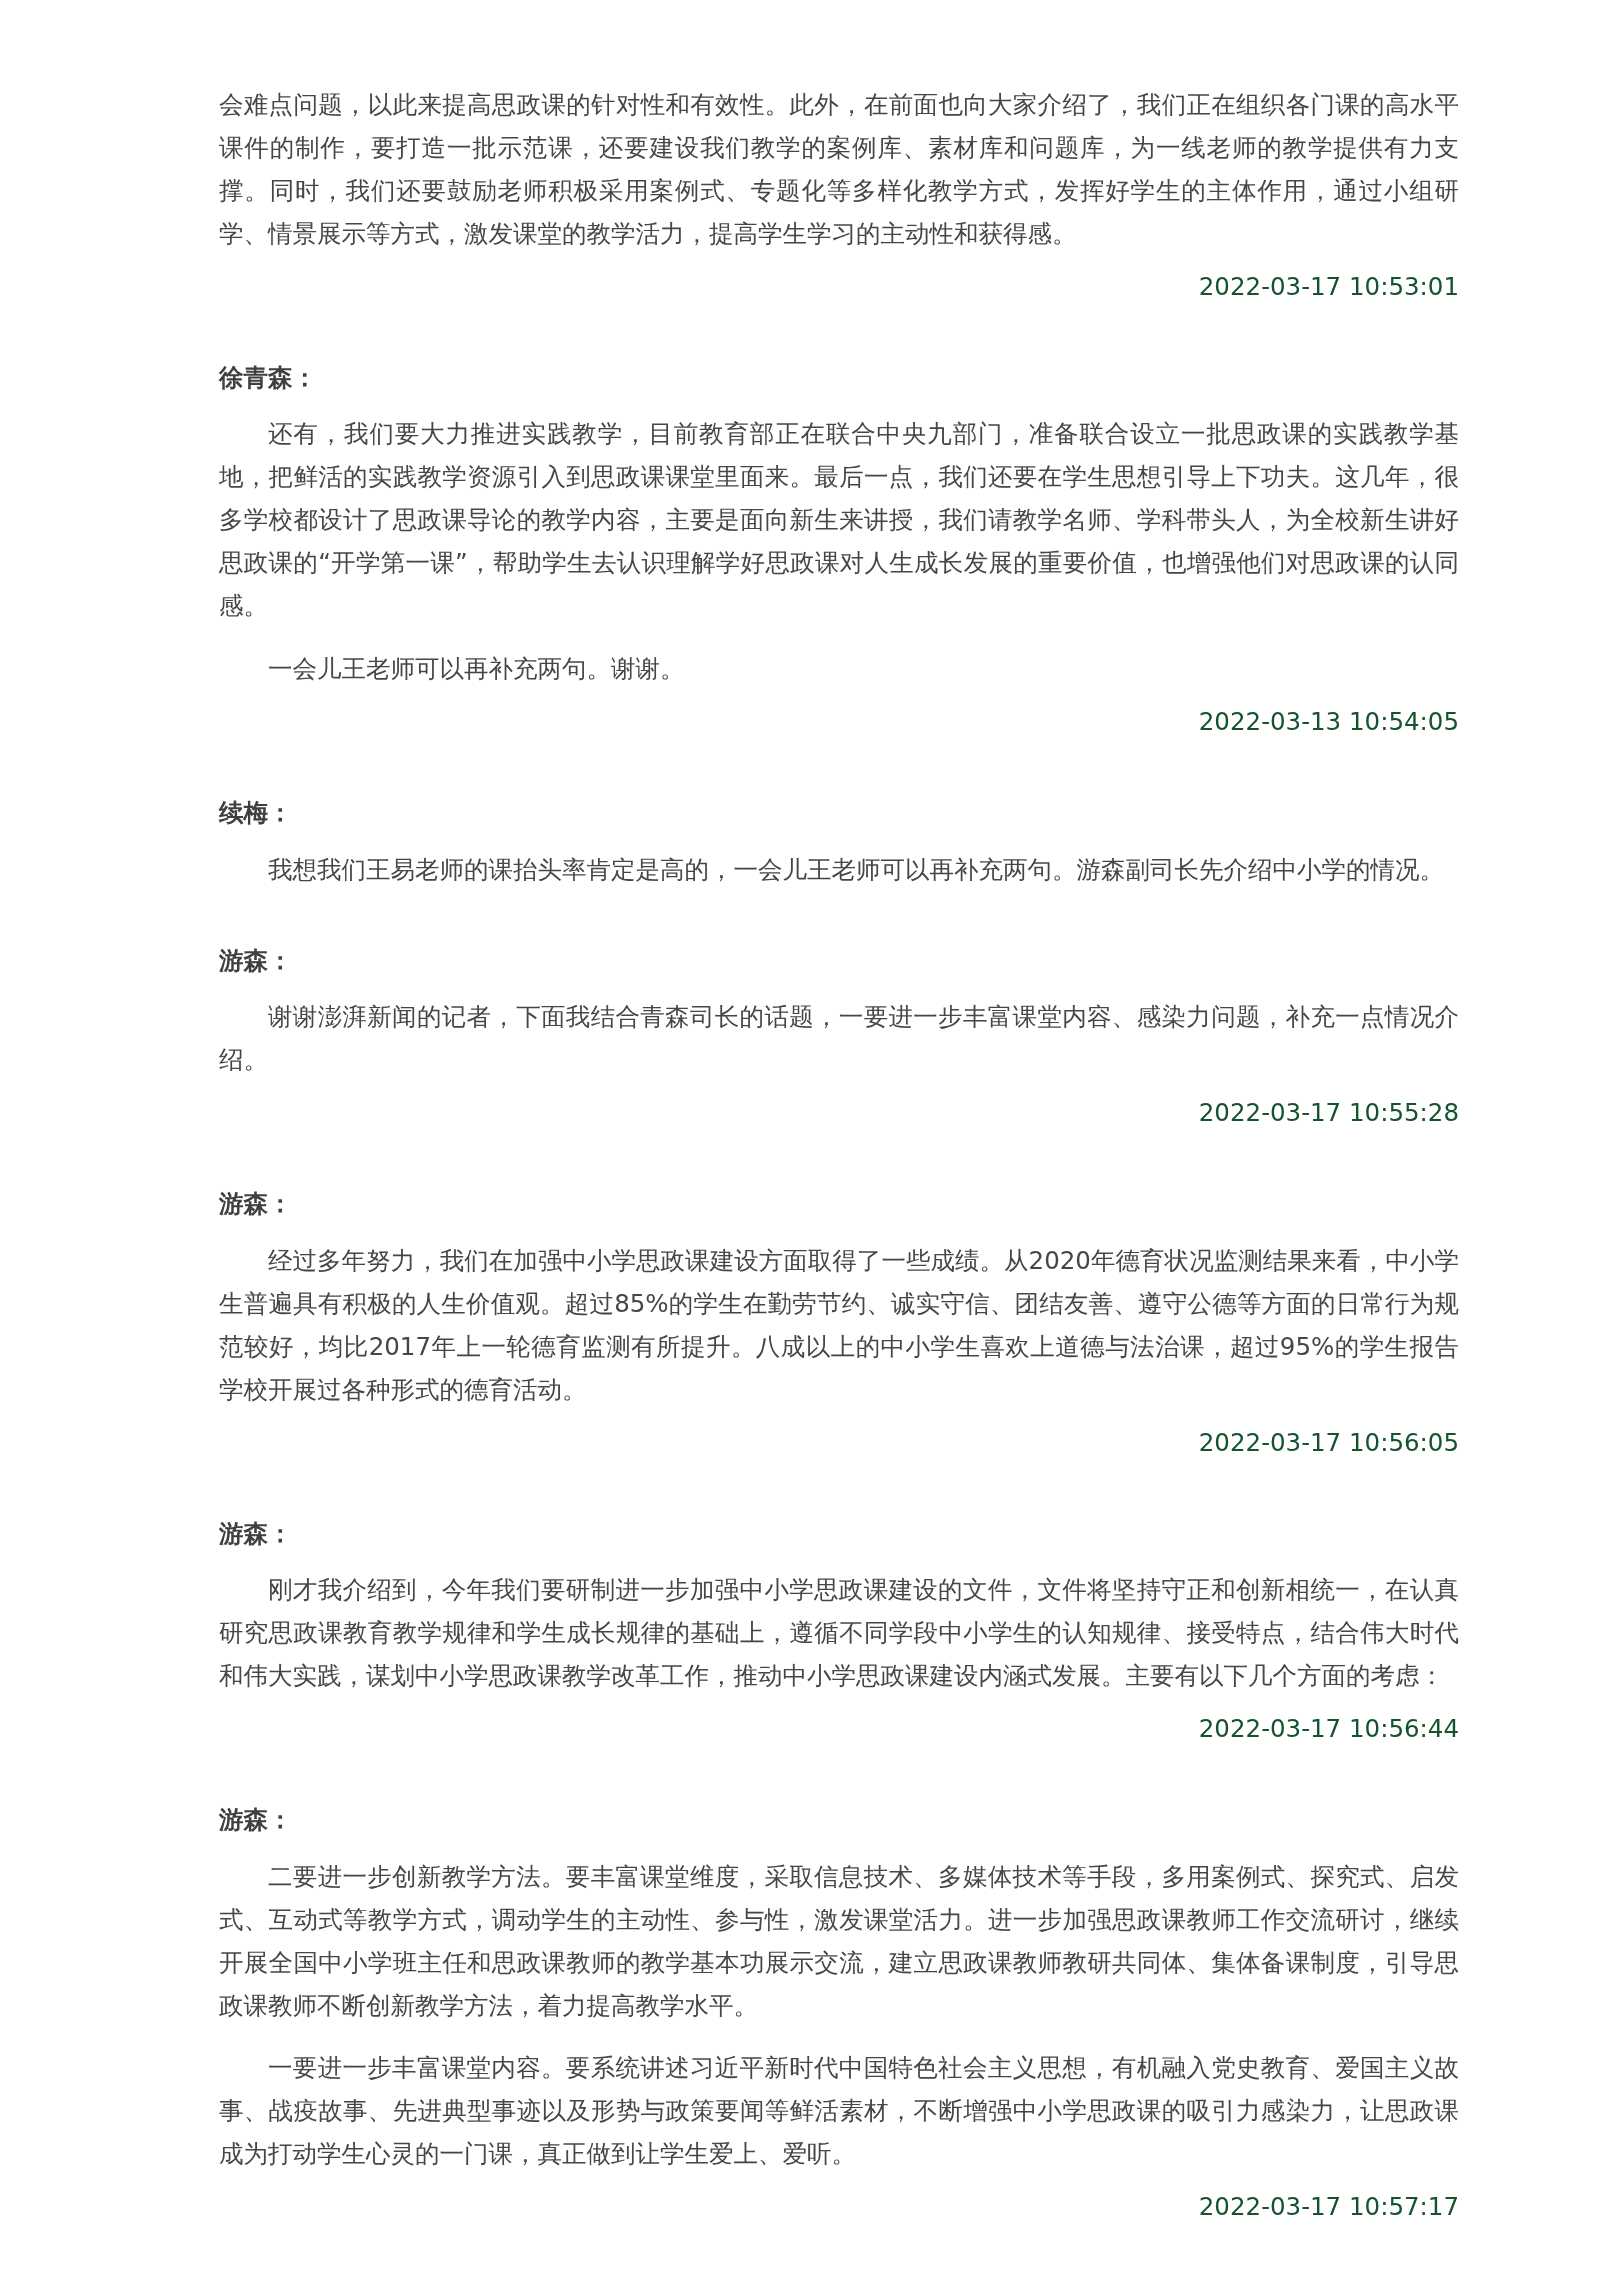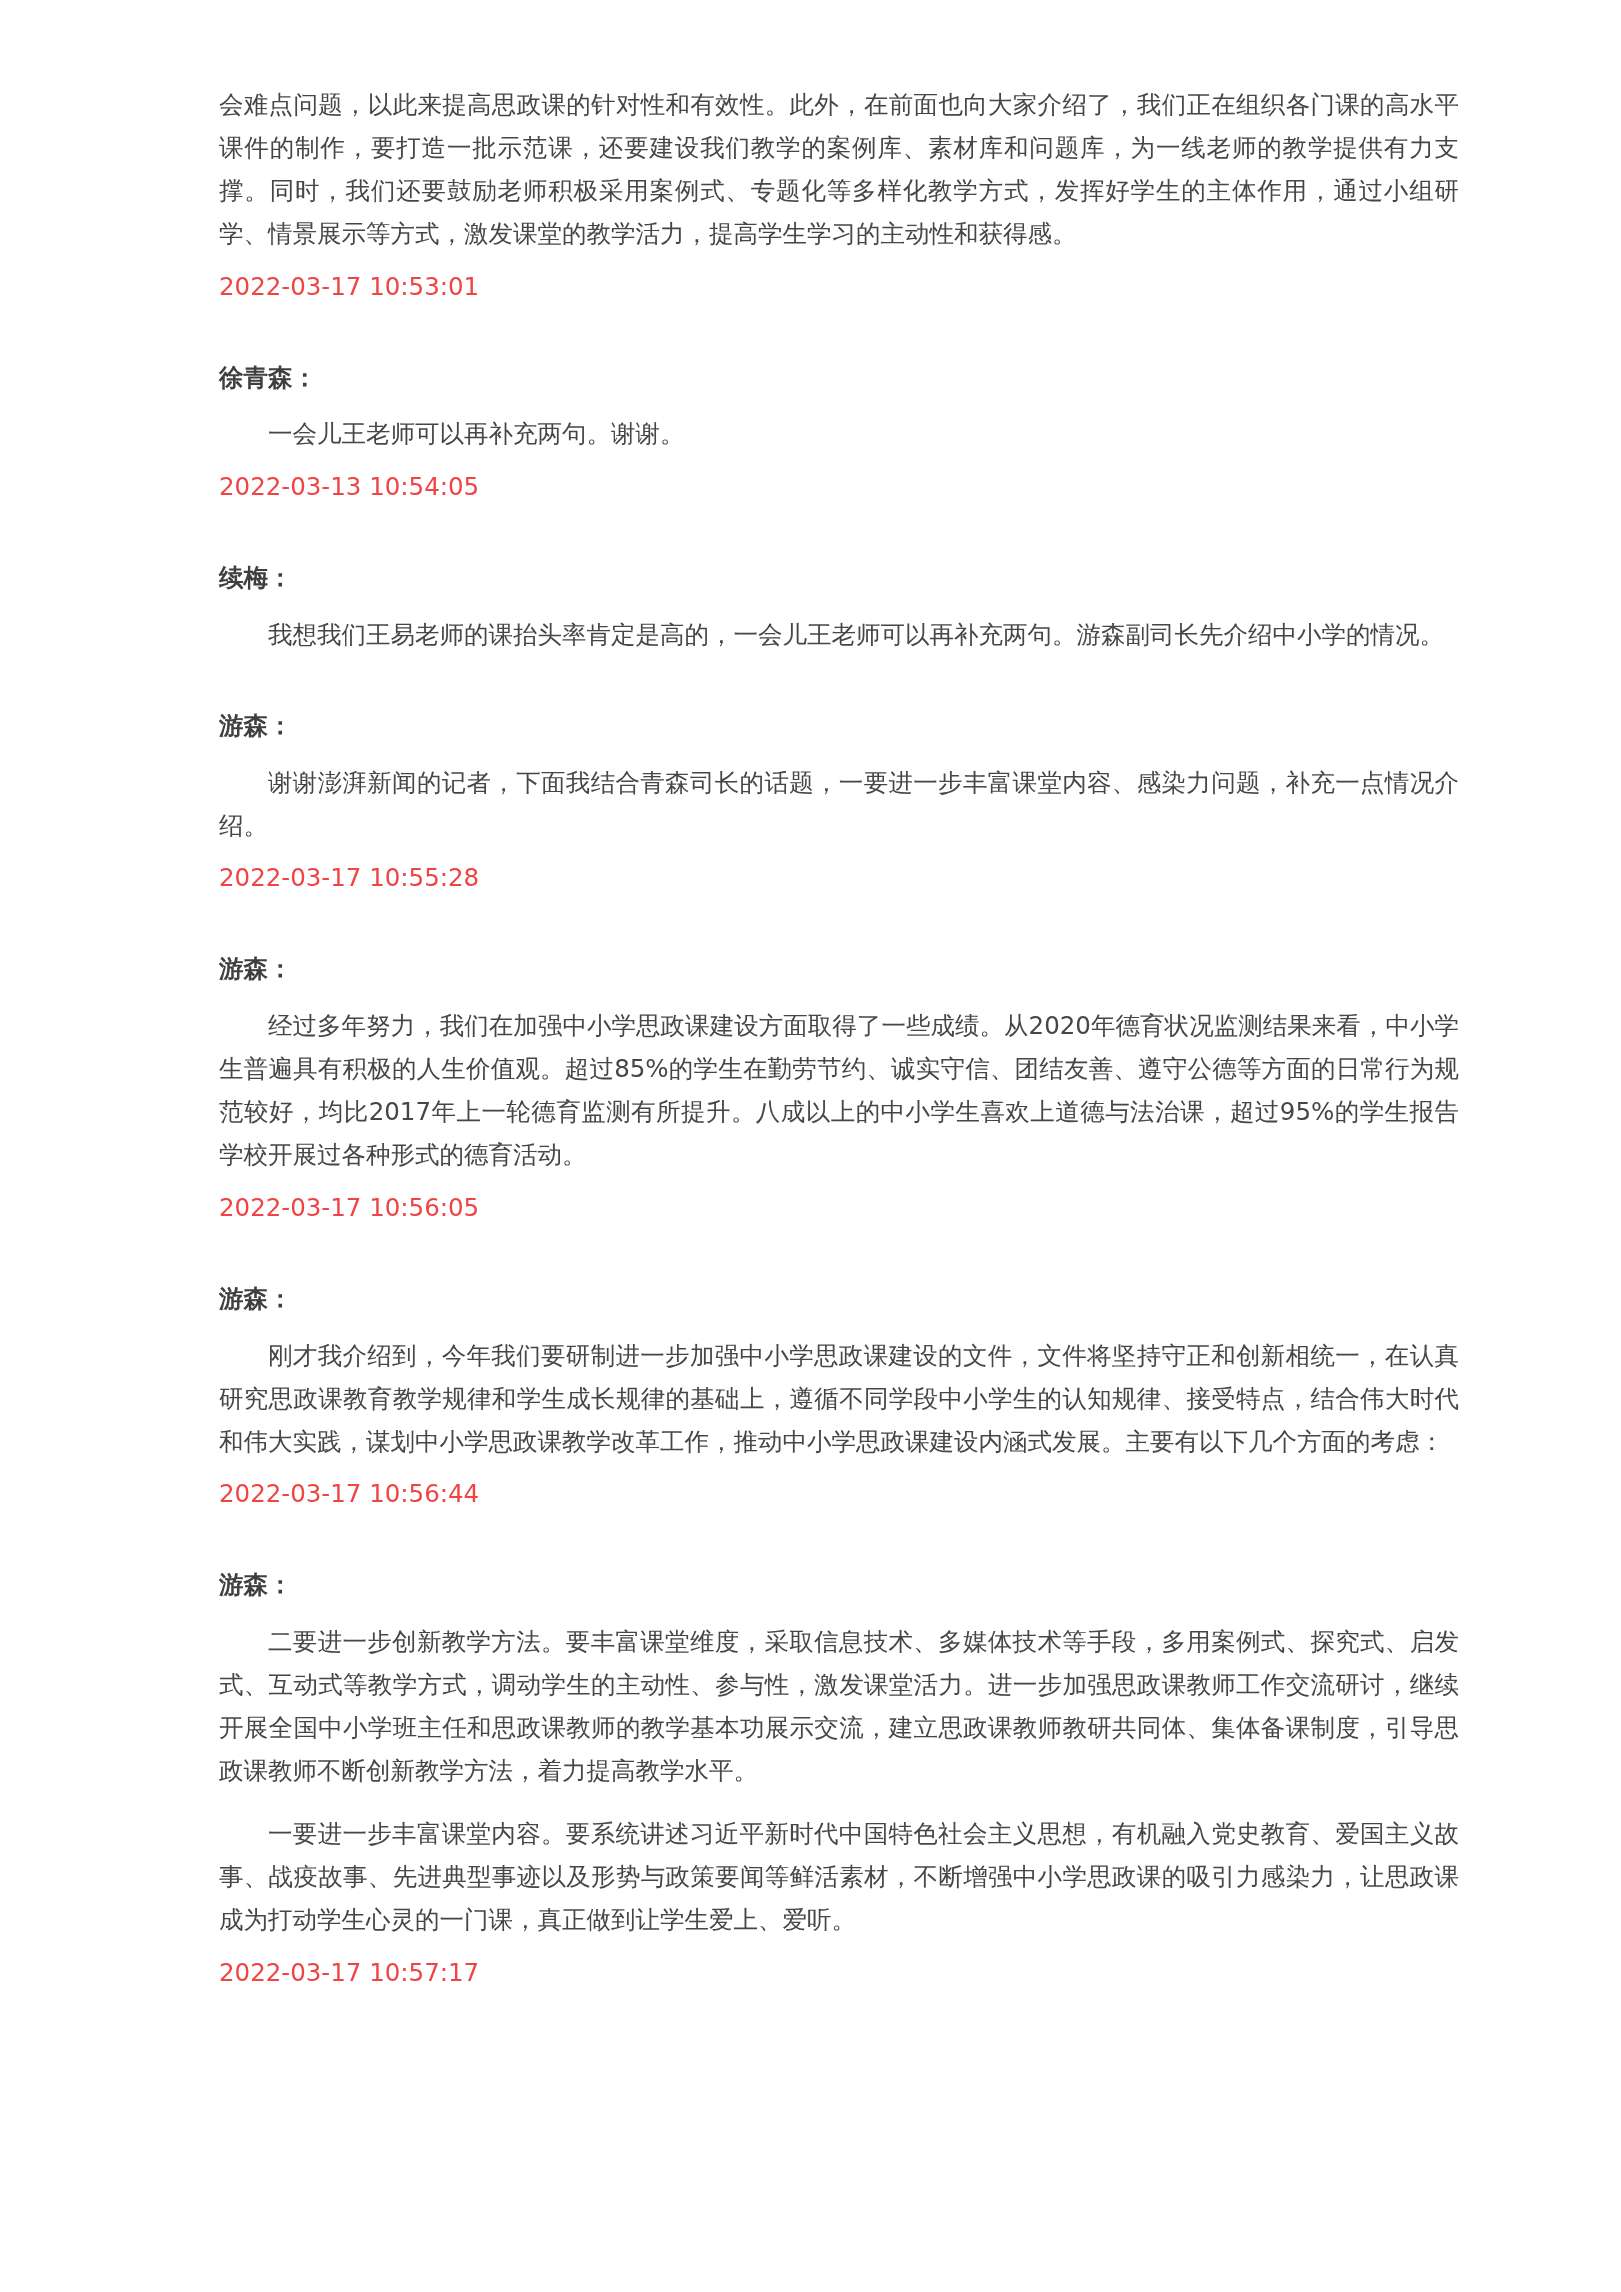--- a/index.html
+++ b/index.html
@@ -35,38 +35,40 @@
     margin: 0 0 19.6px 0;
     text-indent: 2em;
     text-align: justify;
     color: #464646;
   }
   .paras .para:last-child { margin-bottom: 9.8px; }
   .para.no-indent { text-indent: 0; }
   .timestamp {
     font-size: 24.5px;
     line-height: 43px;
-    color: #ef4444;
+    color: #14532d;
+    text-align: right;
   }
 </style>
 </head>
 <body>
 
 <main class="page" id="transcript-root">
   <section class="section">
 
     <div class="paras">
         <p class="para no-indent">会难点问题，以此来提高思政课的针对性和有效性。此外，在前面也向大家介绍了，我们正在组织各门课的高水平课件的制作，要打造一批示范课，还要建设我们教学的案例库、素材库和问题库，为一线老师的教学提供有力支撑。同时，我们还要鼓励老师积极采用案例式、专题化等多样化教学方式，发挥好学生的主体作用，通过小组研学、情景展示等方式，激发课堂的教学活力，提高学生学习的主动性和获得感。</p>
       </div>
     <div class="timestamp">2022-03-17 10:53:01</div>
   </section>
 
   <section class="section">
     <h3 class="speaker">徐青森：</h3>
     <div class="paras">
+        <p class="para">还有，我们要大力推进实践教学，目前教育部正在联合中央九部门，准备联合设立一批思政课的实践教学基地，把鲜活的实践教学资源引入到思政课课堂里面来。最后一点，我们还要在学生思想引导上下功夫。这几年，很多学校都设计了思政课导论的教学内容，主要是面向新生来讲授，我们请教学名师、学科带头人，为全校新生讲好思政课的“开学第一课”，帮助学生去认识理解学好思政课对人生成长发展的重要价值，也增强他们对思政课的认同感。</p>
         <p class="para">一会儿王老师可以再补充两句。谢谢。</p>
       </div>
     <div class="timestamp">2022-03-13 10:54:05</div>
   </section>
 
   <section class="section">
     <h3 class="speaker">续梅：</h3>
     <div class="paras">
         <p class="para">我想我们王易老师的课抬头率肯定是高的，一会儿王老师可以再补充两句。游森副司长先介绍中小学的情况。</p>
       </div>

